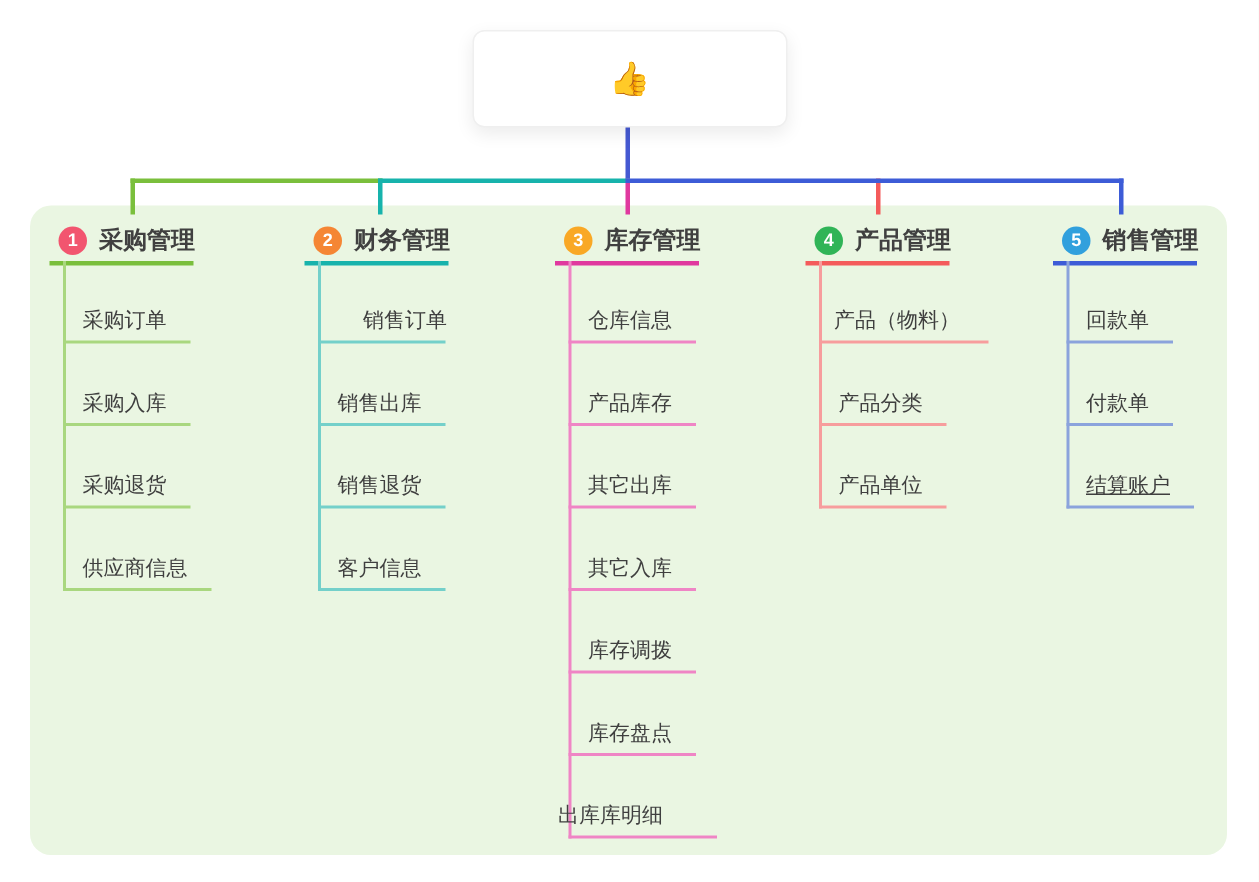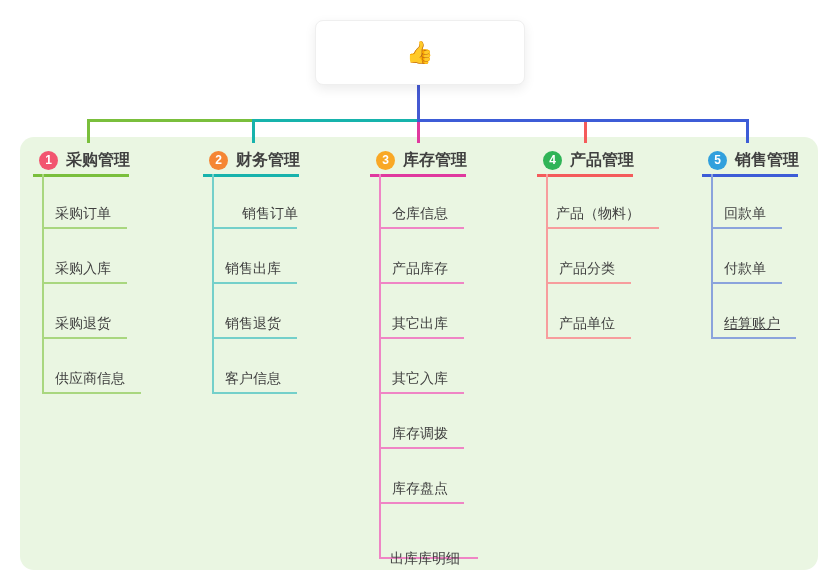--- a/index.html
+++ b/index.html
@@ -107,21 +107,21 @@
       <div class="branch-title" style="left: 376px;">
         <span class="badge" style="background: rgb(249, 168, 37);">3</span>
         <span class="t">库存管理</span>
       </div>
       <div class="child-label" style="left: 392px; top: 205px;">仓库信息</div>
       <div class="child-label" style="left: 392px; top: 260px;">产品库存</div>
       <div class="child-label" style="left: 392px; top: 315px;">其它出库</div>
       <div class="child-label" style="left: 392px; top: 370px;">其它入库</div>
       <div class="child-label" style="left: 392px; top: 425px;">库存调拨</div>
       <div class="child-label" style="left: 392px; top: 480px;">库存盘点</div>
-      <div class="child-label" style="left: 390px; top: 535px; margin-top: 15px;">出库库明细</div>
+      <div class="child-label" style="left: 372px; top: 535px;">出库库明细</div>
       <div class="branch-title" style="left: 543px;">
         <span class="badge" style="background: rgb(48, 180, 87);">4</span>
         <span class="t">产品管理</span>
       </div>
       <div class="child-label" style="left: 556px; top: 205px;">产品（物料）</div>
       <div class="child-label" style="left: 559px; top: 260px;">产品分类</div>
       <div class="child-label" style="left: 559px; top: 315px;">产品单位</div>
       <div class="branch-title" style="left: 708px;">
         <span class="badge" style="background: rgb(49, 160, 221);">5</span>
         <span class="t">销售管理</span>

